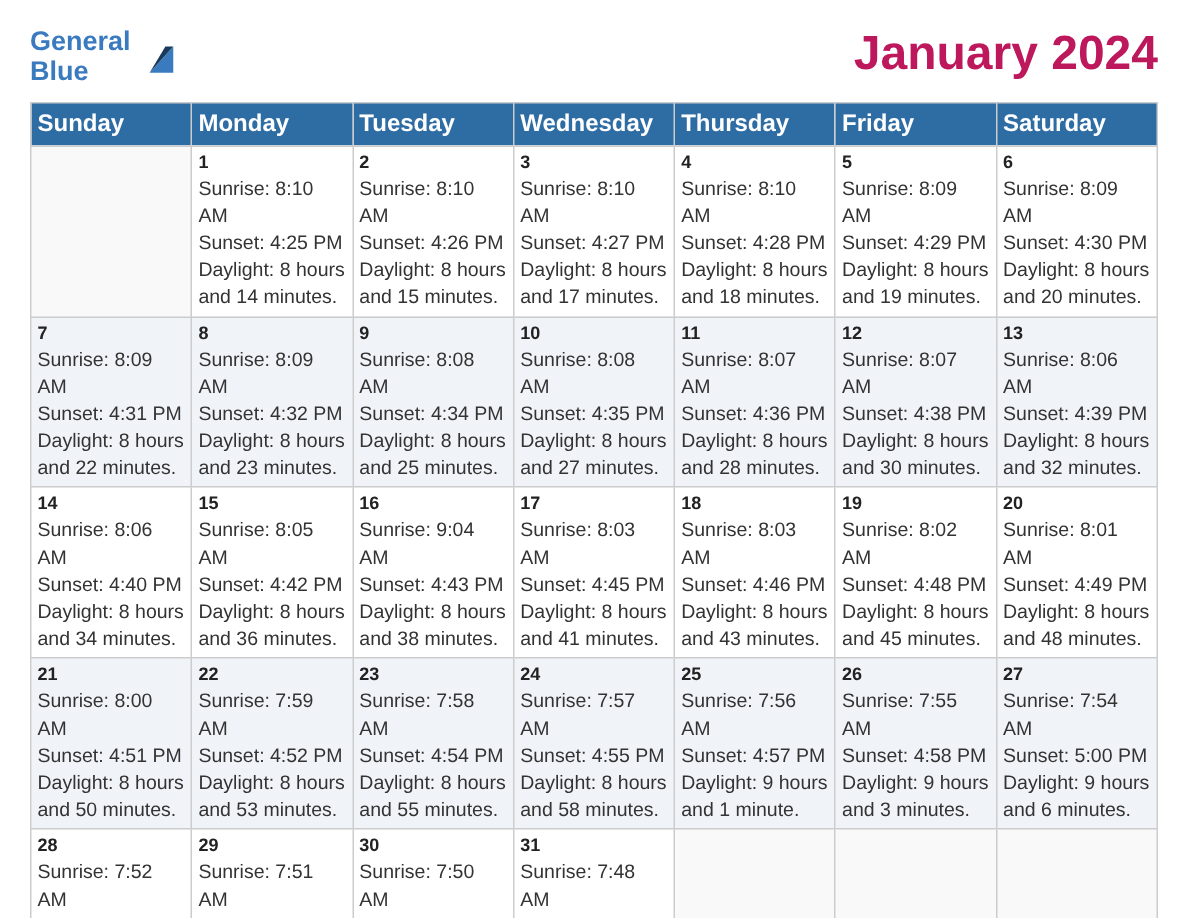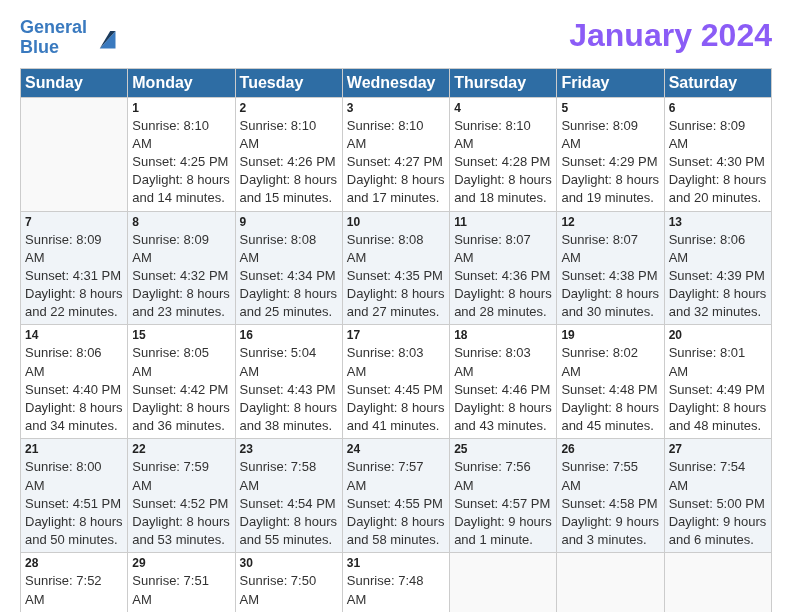--- a/index.html
+++ b/index.html
@@ -38,21 +38,21 @@
       width: 28px;
       height: 28px;
       margin-left: 4px;
     }
     .title-block {
       text-align: right;
     }
     .month-title {
       font-size: 32px;
       font-weight: bold;
-      color: #8b5cf6;
+      color: #be185d;
       line-height: 1.1;
     }
     .location {
       font-size: 14px;
       color: #444;
       margin-top: 2px;
     }
     .calendar {
       width: 100%;
       border-collapse: collapse;
@@ -241,21 +241,21 @@
           </td>
           <td>
             <div class="day-num">15</div>
             <div class="day-info" style="white-space: pre-line;">Sunrise: 8:05 AM
 Sunset: 4:42 PM
 Daylight: 8 hours
 and 36 minutes.</div>
           </td>
           <td>
             <div class="day-num">16</div>
-            <div class="day-info" style="white-space: pre-line;">Sunrise: 5:04 AM
+            <div class="day-info" style="white-space: pre-line;">Sunrise: 9:04 AM
 Sunset: 4:43 PM
 Daylight: 8 hours
 and 38 minutes.</div>
           </td>
           <td>
             <div class="day-num">17</div>
             <div class="day-info" style="white-space: pre-line;">Sunrise: 8:03 AM
 Sunset: 4:45 PM
 Daylight: 8 hours
 and 41 minutes.</div>

